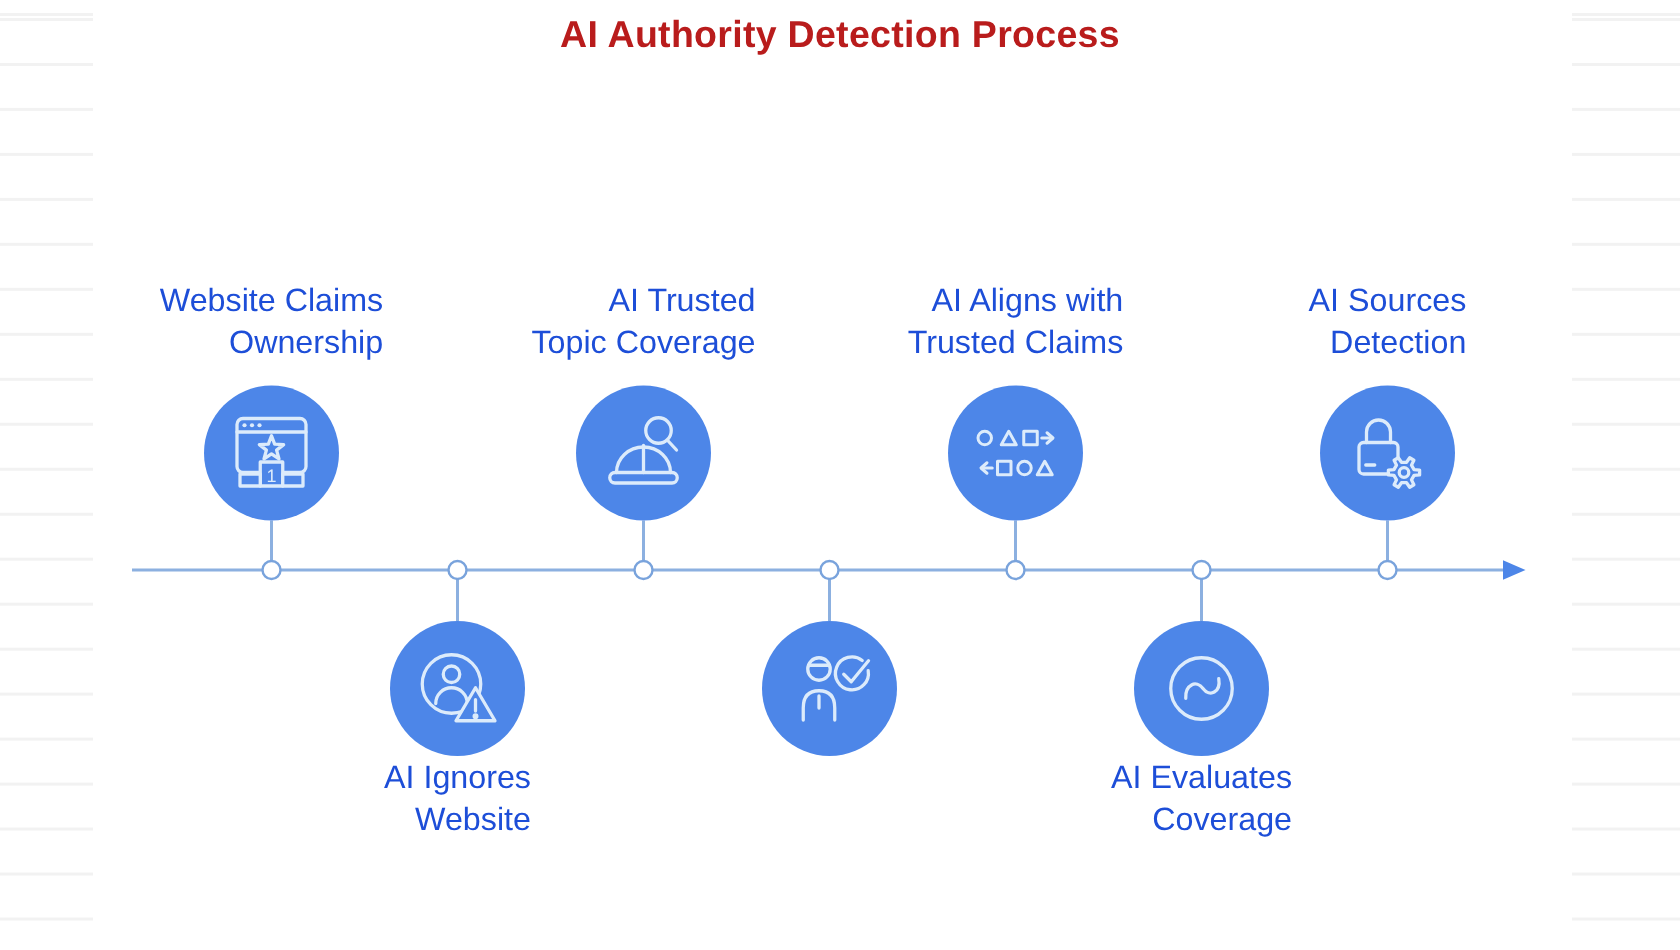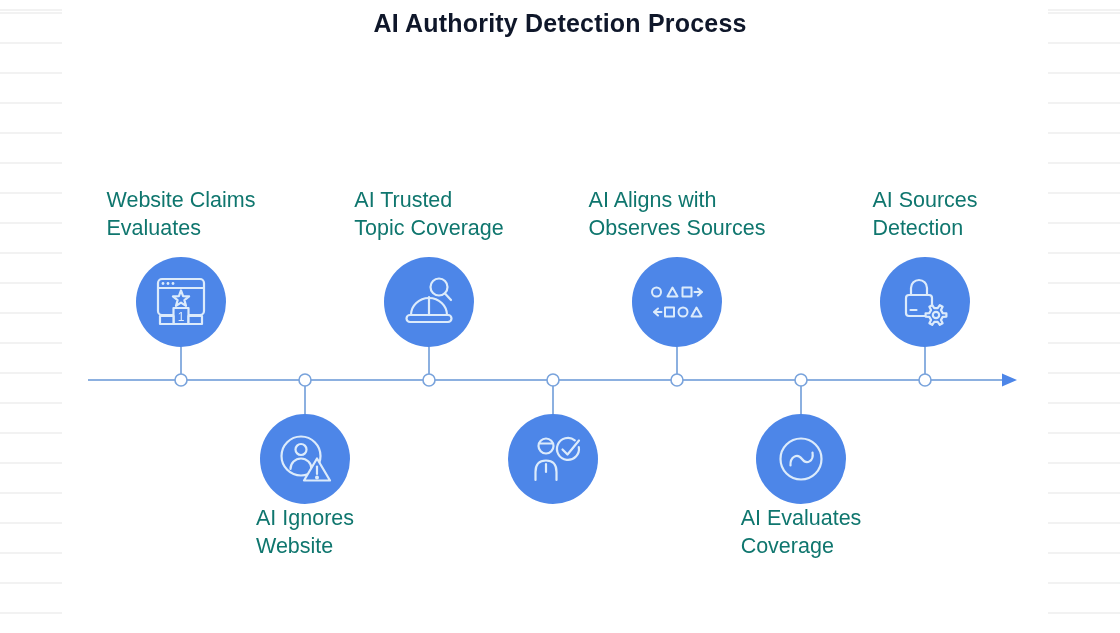--- a/index.html
+++ b/index.html
@@ -10,30 +10,30 @@
   }
   .edge-stripes{
     position:absolute;top:0;height:633px;pointer-events:none;
     background:repeating-linear-gradient(to bottom,#f2f2f2 0px,#f2f2f2 2px,transparent 2px,transparent 30px);
     background-position:0 12px;
   }
   .edge-left{left:0;width:62px;}
   .edge-right{left:1048px;width:72px;}
   .title{
     position:absolute;top:9px;left:0;right:0;text-align:center;
-    font-size:25px;font-weight:bold;color:#0f172a;letter-spacing:.2px;
+    font-size:25px;font-weight:bold;color:#b91c1c;letter-spacing:.2px;
   }
   .diagram-svg{position:absolute;left:0;top:0;}
   .step{position:absolute;width:220px;display:flex;flex-direction:column;align-items:center;}
   .above{top:186px;}
   .below{top:414px;}
   .s0{left:71px}.s1{left:195px}.s2{left:319px}.s3{left:443px}
   .s4{left:567px}.s5{left:691px}.s6{left:815px}
   .step-label{
-    text-align:left;color:#0f766e;font-size:21.5px;line-height:28px;
+    text-align:right;color:#1d4ed8;font-size:21.5px;line-height:28px;
   }
   .step-label span{display:block;}
   .above .bubble{margin-top:15px;}
   .below .step-label{}
   .bubble{
     width:90px;height:90px;border-radius:50%;background:#4d86e8;
     display:flex;align-items:center;justify-content:center;flex:0 0 auto;
   }
   .bubble svg{display:block;}
 </style>
@@ -65,21 +65,21 @@
     <circle cx="553" cy="380" r="6"></circle>
     <circle cx="677" cy="380" r="6"></circle>
     <circle cx="801" cy="380" r="6"></circle>
     <circle cx="925" cy="380" r="6"></circle>
   </g>
 </svg>
 
 <div class="step above s0">
   <div class="step-label">
     <span>Website Claims</span>
-    <span>Evaluates</span>
+    <span>Ownership</span>
   </div>
   <div class="bubble">
     <svg width="64" height="64" viewBox="0 0 64 64" fill="none" stroke="#dcebfb" stroke-width="2.2" stroke-linecap="round" stroke-linejoin="round">
       <rect x="9" y="9" width="46" height="36" rx="4"></rect>
       <line x1="9" y1="18" x2="55" y2="18"></line>
       <g fill="#dcebfb" stroke="none">
         <circle cx="14" cy="13.5" r="1.4"></circle>
           <circle cx="19" cy="13.5" r="1.4"></circle>
           <circle cx="24" cy="13.5" r="1.4"></circle>
       </g>
@@ -136,21 +136,21 @@
       <path d="M41.5 22.5 L46.5 27.5 L58 13.5"></path>
     </svg>
   </div>
   <div class="step-label">
   </div>
 </div>
 
 <div class="step above s4">
   <div class="step-label">
     <span>AI Aligns with</span>
-    <span>Observes Sources</span>
+    <span>Trusted Claims</span>
   </div>
   <div class="bubble">
     <svg width="64" height="64" viewBox="0 0 64 64" fill="none" stroke="#dcebfb" stroke-width="2" stroke-linecap="round" stroke-linejoin="round">
       <circle cx="11.5" cy="22" r="4.5"></circle>
       <polygon points="22.5,26.5 27.5,17.5 32.5,26.5"></polygon>
       <rect x="37.5" y="17.5" width="9" height="9"></rect>
       <path d="M49.5 22 H56.5"></path>
         <path d="M53 18.5 L57 22 L53 25.5"></path>
       <path d="M16.5 42 H9.5"></path>
         <path d="M13 38.5 L9 42 L13 45.5"></path>

